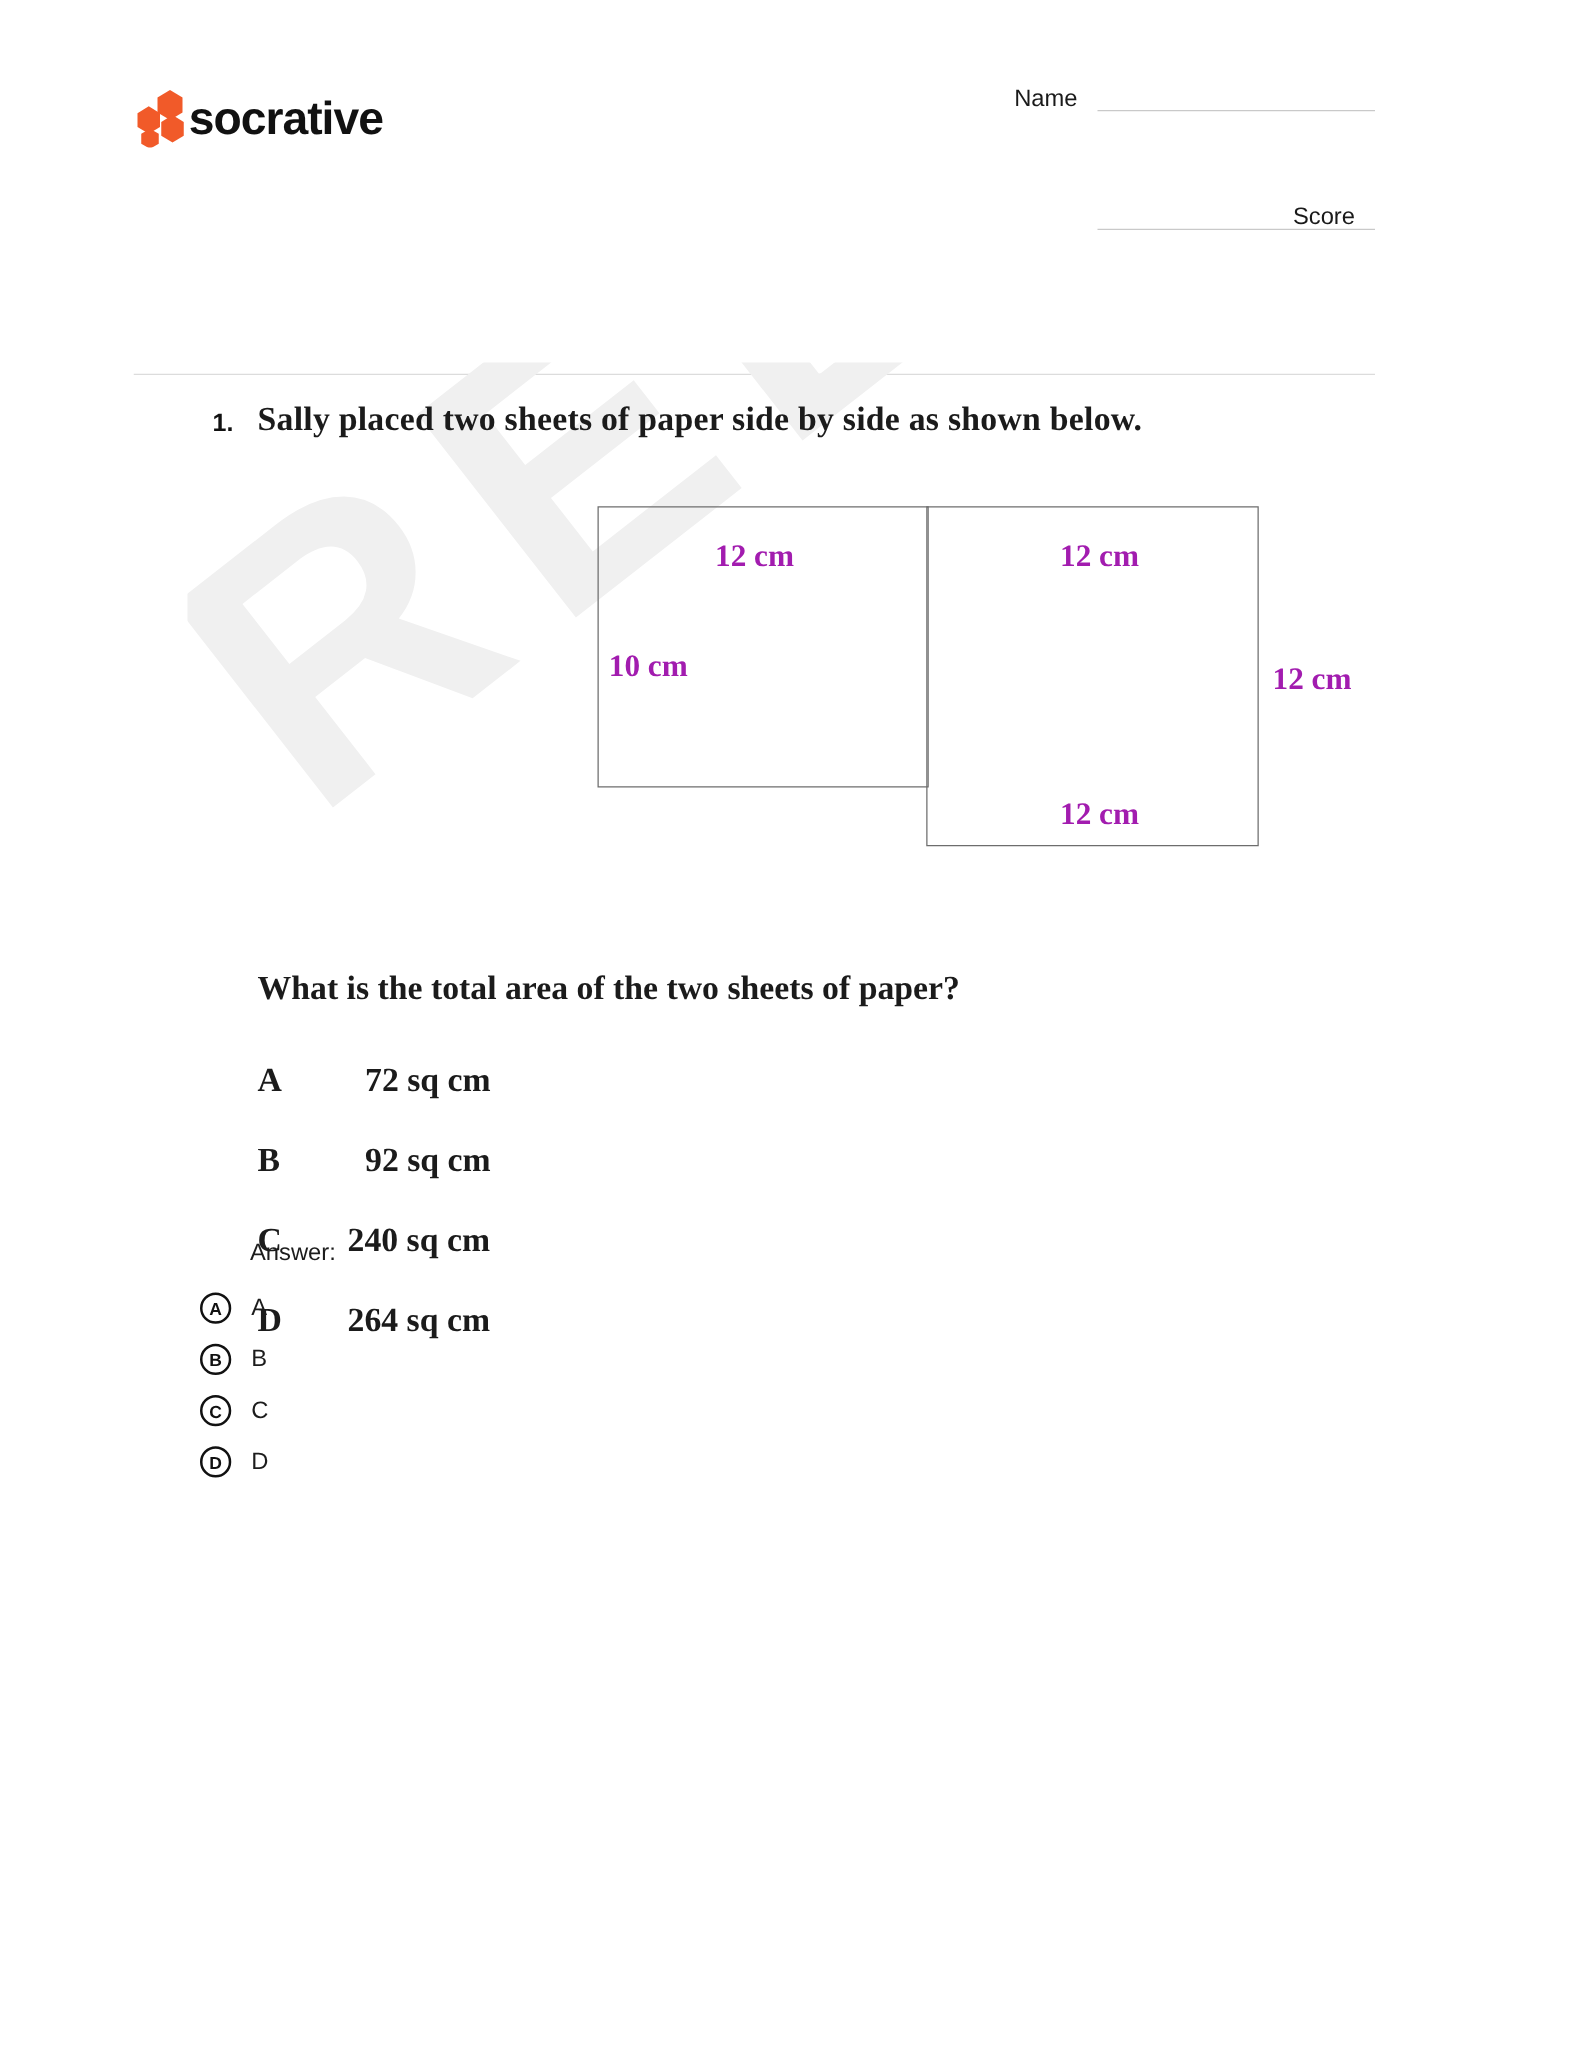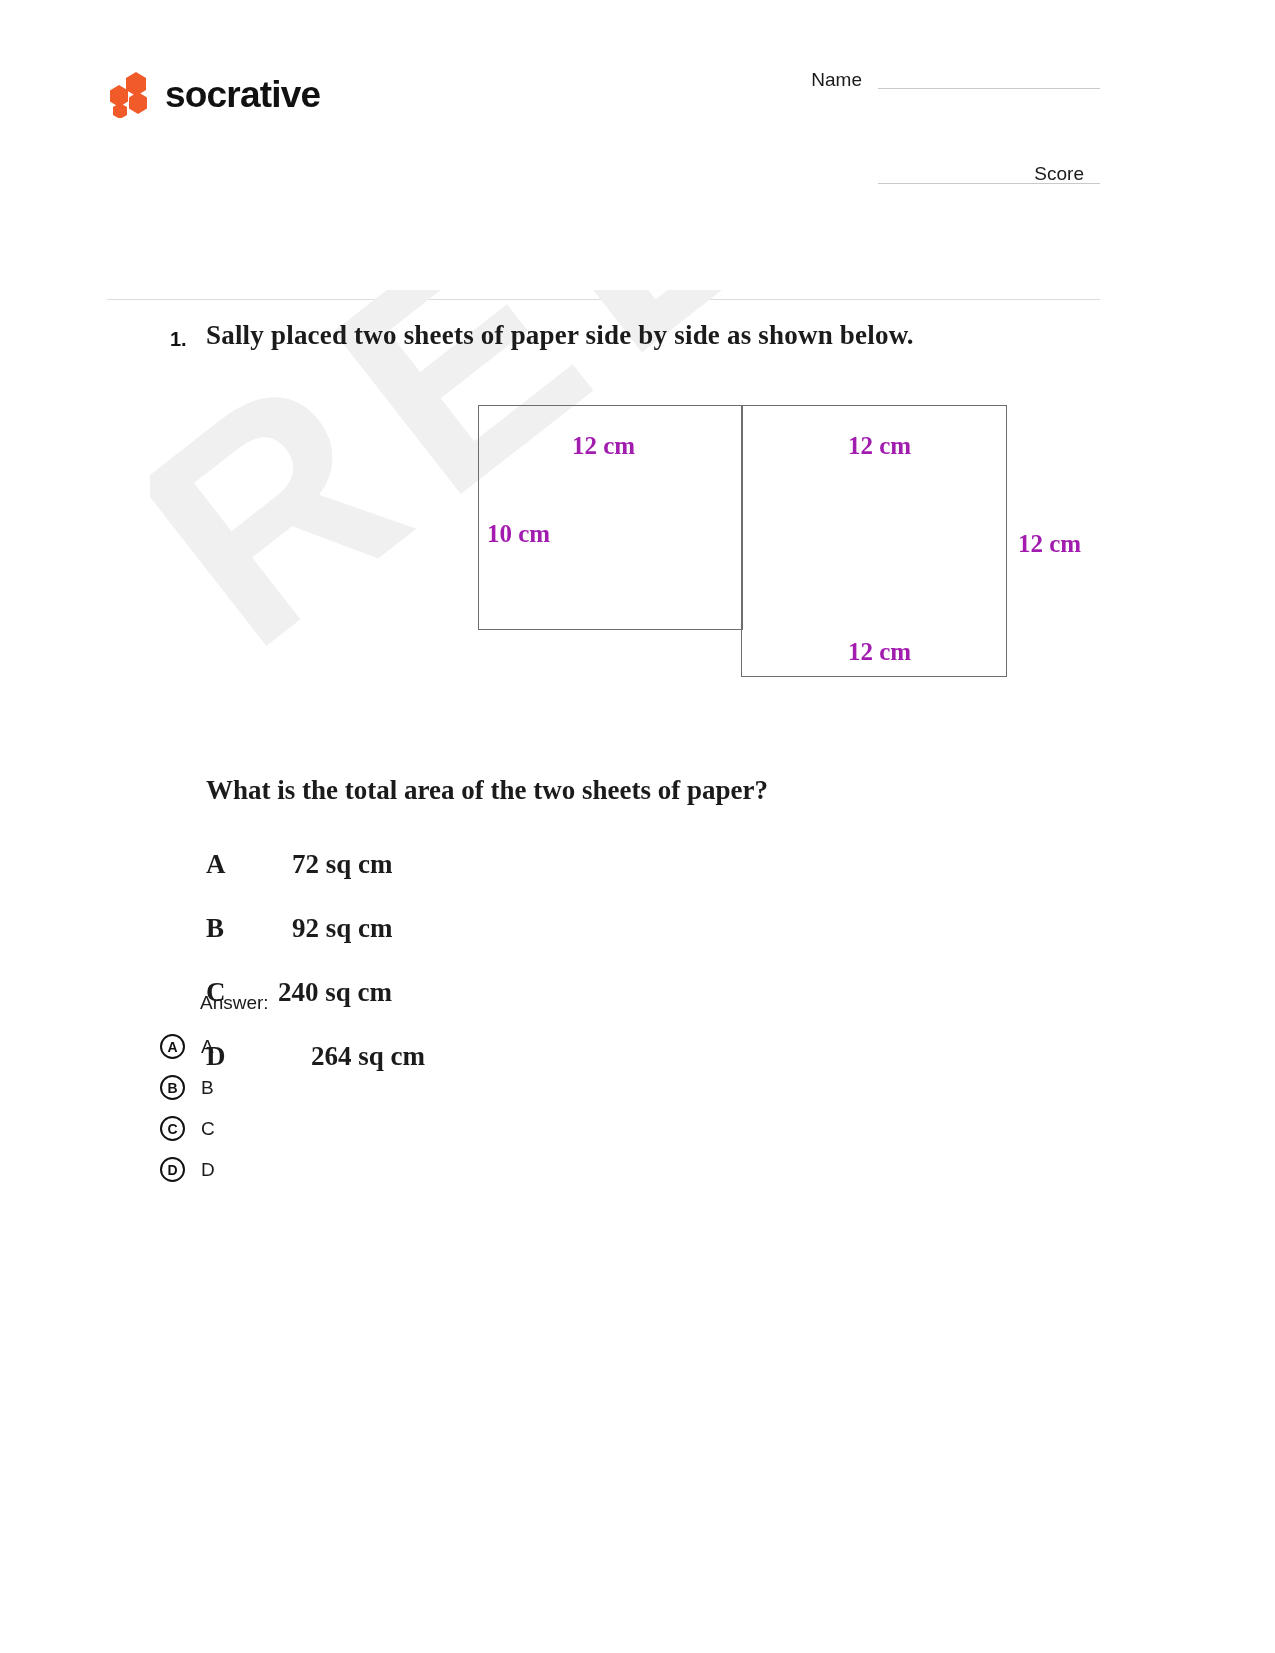--- a/index.html
+++ b/index.html
@@ -25,21 +25,21 @@
     top: 60px;
     width: 993px;
     height: 200px;
   }
   .logo-block {
     position: absolute;
     left: 0px;
     top: 10px;
     display: flex;
     align-items: center;
-    gap: 14px;
+    gap: 0;
   }
   .logo-mark {
     width: 44px;
     height: 48px;
     position: relative;
     display: block;
   }
   .logo-word {
     font-size: 37px;
     font-weight: 700;
@@ -205,21 +205,21 @@
     font-family: "Liberation Serif", serif;
     font-size: 27px;
     font-weight: 700;
     color: #1b1b1b;
   }
   .choice-letter { width: 72px; flex: none; }
   .choice-text   { white-space: nowrap; }
   .ct-a { padding-left: 14px; }
   .ct-b { padding-left: 14px; text-align: right; }
   .ct-c { padding-left: 0px; }
-  .ct-d { padding-left: 0px; margin-left: 33px; }
+  .ct-d { padding-left: 0px; }
 
   
   .answer-block {
     position: absolute;
     left: 160px;
     top: 992px;
     width: 400px;
   }
   .answer-label {
     font-size: 19px;

